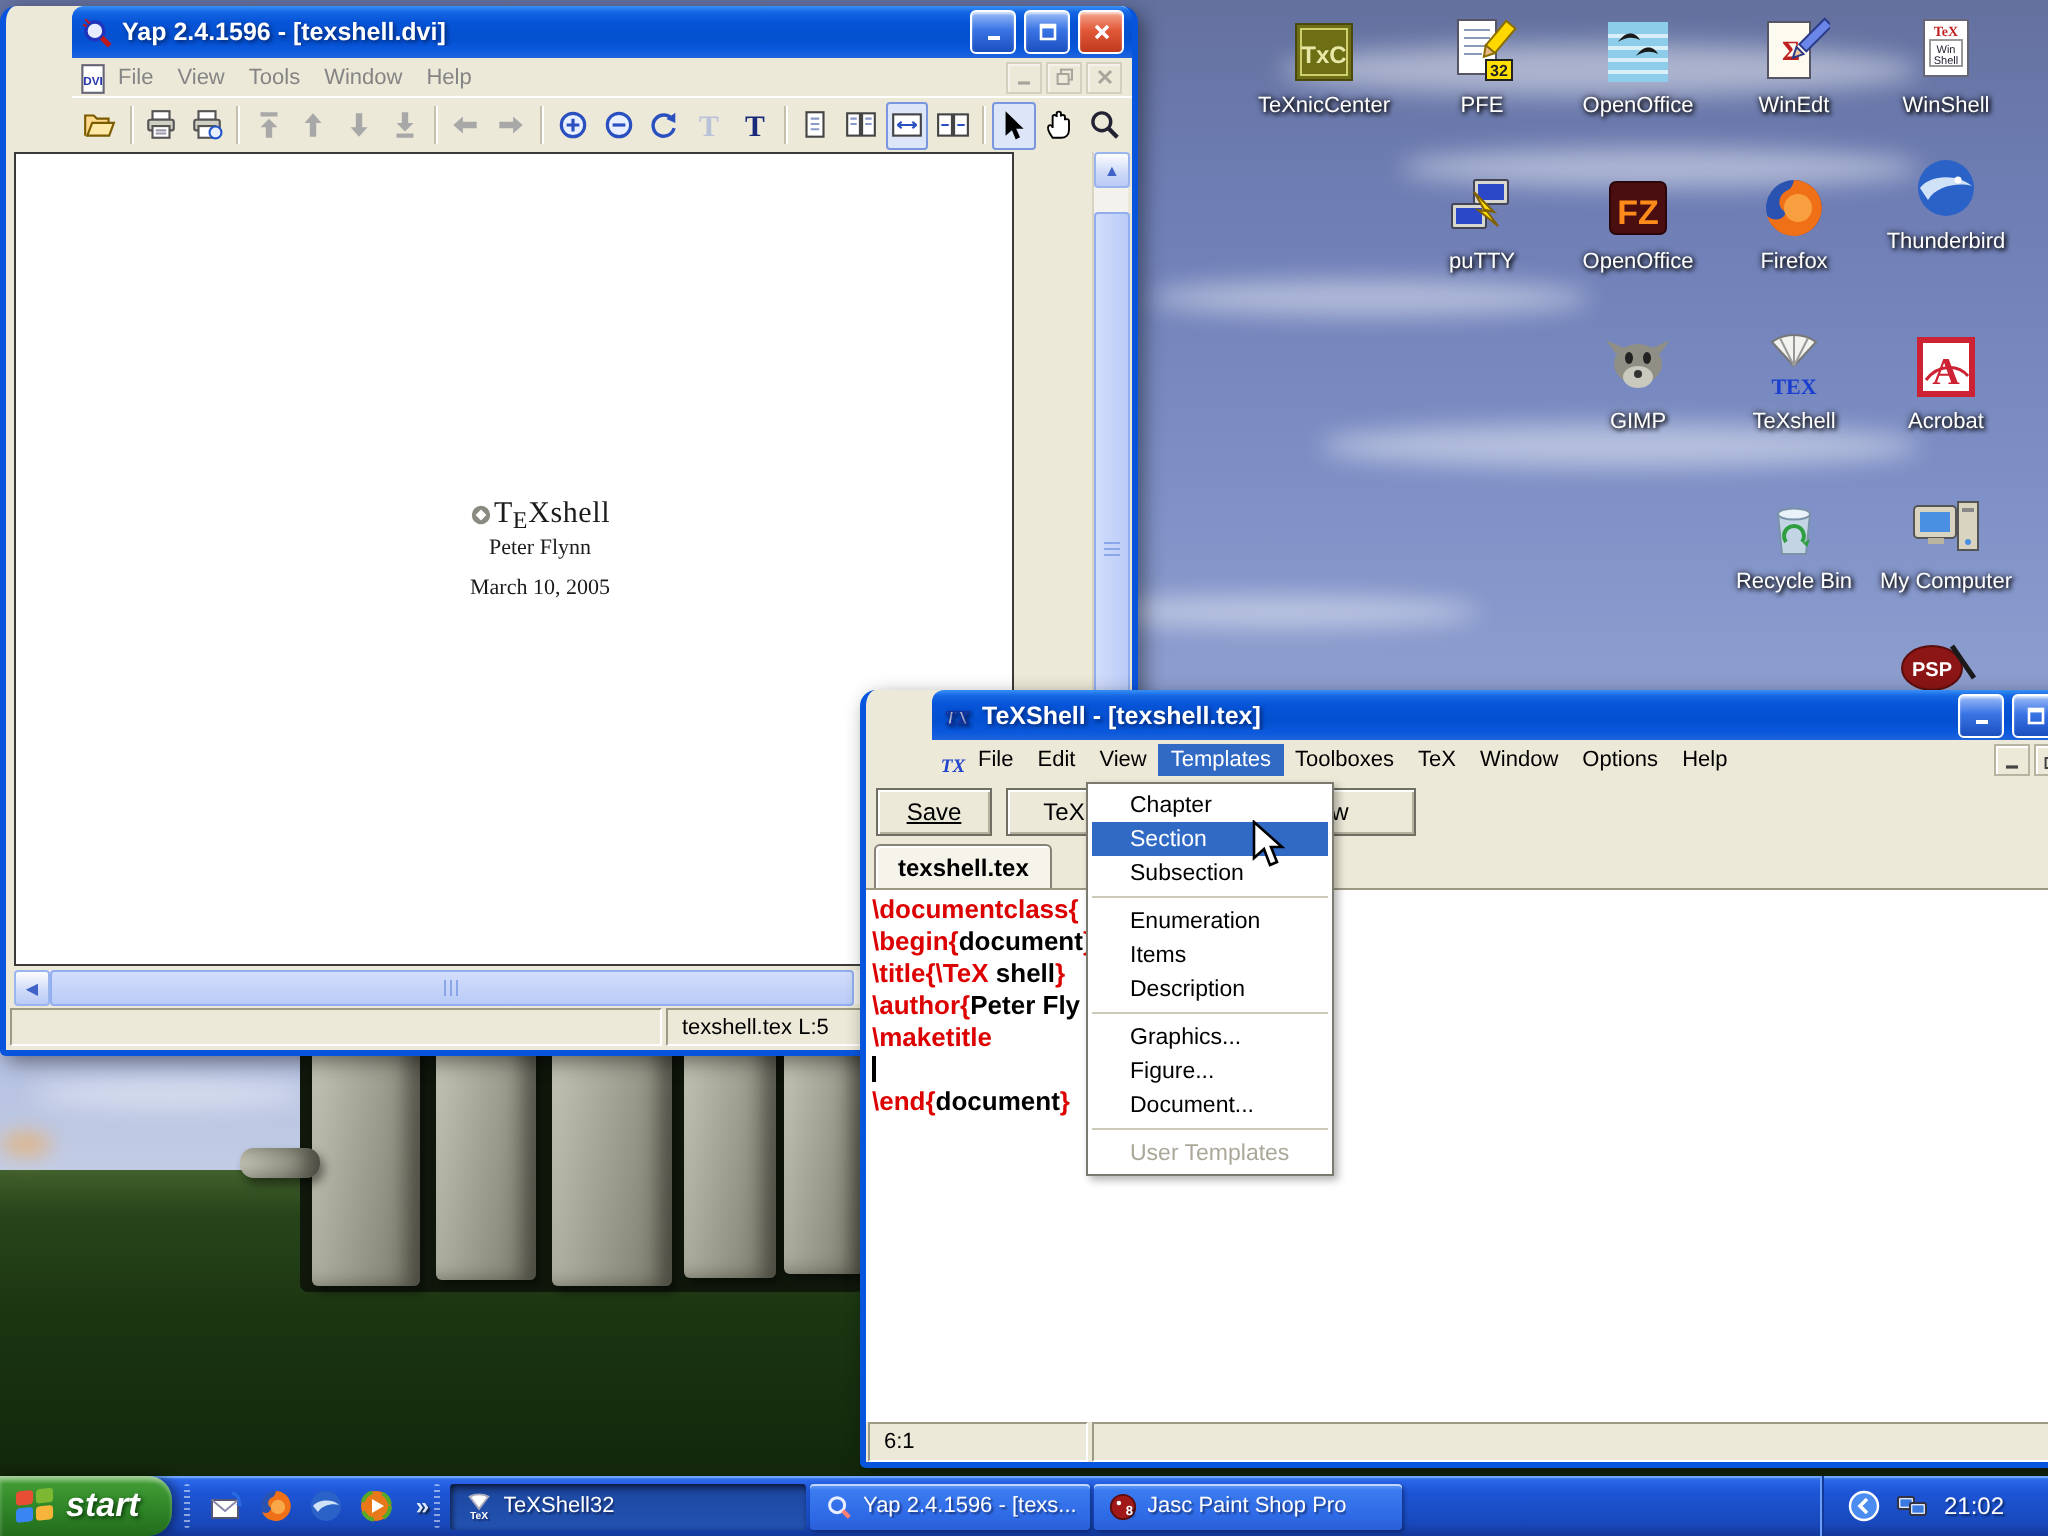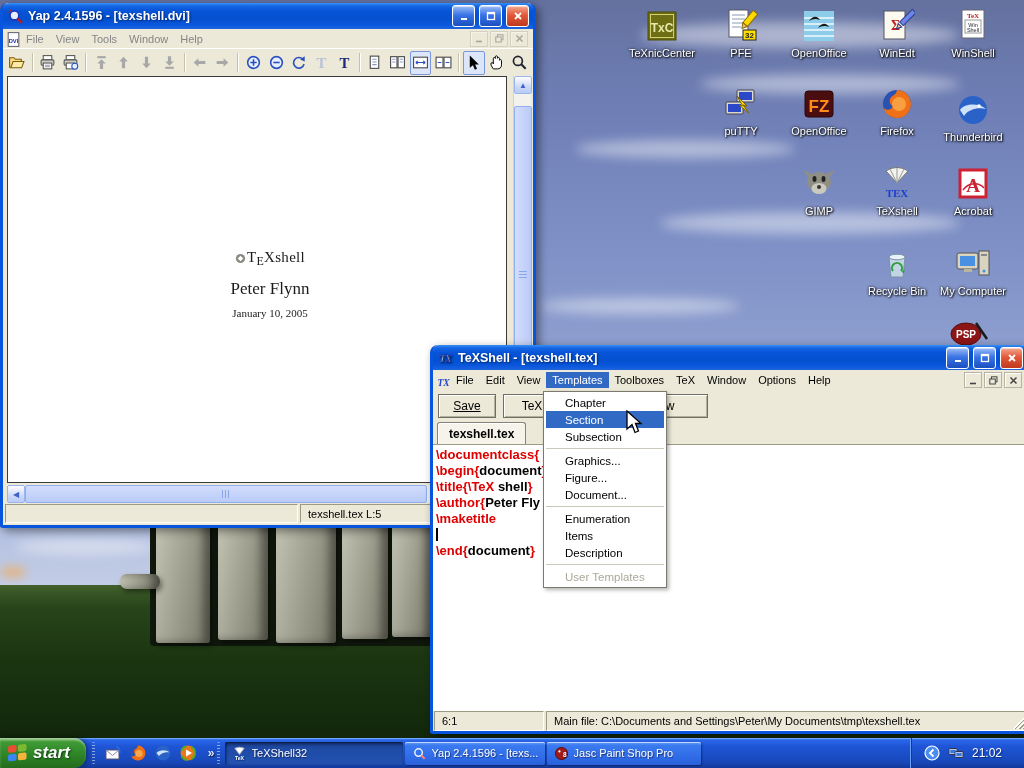--- a/index.html
+++ b/index.html
@@ -15,21 +15,21 @@
   .glow{position:absolute;left:0;top:566px;width:26px;height:12px;background:#e8b070;filter:blur(5px);opacity:.8;border-radius:50%;}
 
   
   .dicon{position:absolute;width:78px;display:flex;flex-direction:column;align-items:center;gap:3px;cursor:pointer;}
   .dicon .ig{width:36px;height:36px;}
   .dicon .ig svg{width:36px;height:36px;display:block;}
   .dicon .lbl{font-size:11px;color:#fff;text-shadow:1px 1px 2px #000,0 0 3px #000;line-height:12px;white-space:nowrap;}
   #psp-badge{position:absolute;left:950px;top:320px;width:40px;height:26px;}
 
   
-  .win{position:absolute;border:3px solid #0855dd;border-top:0;border-radius:8px 8px 3px 3px;background:#ece9d8;box-shadow:3px 3px 10px rgba(0,0,0,.45);}
+  .win{position:absolute;border:3px solid #0855dd;border-top:0;border-radius:8px 8px 3px 3px;background:#ece9d8;box-shadow:3px 3px 10px rgba(0,0,0,.45);padding-left:33px;}
   .tbar{height:26px;border-radius:6px 6px 0 0;background:linear-gradient(180deg,#3890f4 0%,#1466e4 12%,#0754d8 30%,#0450cf 62%,#0a58dd 84%,#2064dd 100%);display:flex;align-items:center;padding:0 4px;gap:4px;color:#fff;font-weight:bold;font-size:12.5px;text-shadow:1px 1px 2px #03246b;}
   .tb-ic{width:17px;height:17px;flex:0 0 auto;}
   .tb-ic svg{width:17px;height:17px;display:block;}
   .tb-title{flex:1;white-space:nowrap;overflow:hidden;}
   .cbtn{width:21px;height:20px;border-radius:3px;border:1px solid #fff;display:flex;align-items:center;justify-content:center;background:linear-gradient(180deg,#9cbcf8 0%,#3a74e4 45%,#1a4fc0 100%);box-shadow:inset 0 1px 1px rgba(255,255,255,.6);flex:0 0 auto;}
   .cbtn.close{background:linear-gradient(180deg,#f4a78e 0%,#e2593a 45%,#c0391d 100%);}
   .cbtn svg{width:10px;height:10px;display:block;}
   .mbar{height:19px;background:#ece9d8;display:flex;align-items:center;padding:0 2px;font-size:11px;}
   .mitem{padding:2px 6px;white-space:nowrap;}
   .mitem.sel{background:#316ac5;color:#fff;}
@@ -43,21 +43,21 @@
   #yap-win{left:0;top:3px;width:530px;height:522px;}
   #yap-toolbar{height:27px;background:#ece9d8;border-top:1px solid #fff;display:flex;align-items:center;padding:0 3px;gap:1px;}
   .ti{width:24px;height:22px;display:flex;align-items:center;justify-content:center;border:1px solid transparent;border-radius:2px;}
   .ti svg{width:17px;height:17px;display:block;}
   .ti.pressed{border:1px solid #7a96df;background:#dce6f8;}
   .tsep{width:1px;height:19px;background:#c4c0ac;box-shadow:1px 0 0 #fff;margin:0 3px;flex:0 0 auto;}
   #yap-view{position:absolute;left:4px;top:73px;width:498px;bottom:42px;background:#fff;border:1px solid #3a3a3a;}
   .yap-doc{position:absolute;left:172px;top:172px;width:180px;text-align:center;font-family:"Liberation Serif",serif;color:#1b1b1b;}
   .yap-doc-title{font-size:15px;letter-spacing:.3px;}
   .yap-doc-title .texE{font-size:12px;vertical-align:-3px;}
-  .yap-doc-author{font-size:17px;margin-top:10px;}
+  .yap-doc-author{font-size:11px;}
   .yap-doc-date{font-size:11px;margin-top:8px;}
   .doc-marker{display:inline-block;vertical-align:-2px;margin-right:1px;}
   
   .sbtn{background:linear-gradient(180deg,#fdfdfd,#cdd9f8 60%,#bacbf6);border:1px solid #9ab4ee;border-radius:2px;color:#3e62c8;display:flex;align-items:center;justify-content:center;font-size:8px;}
   #yap-vscroll{position:absolute;right:2px;top:73px;width:17px;bottom:42px;background:#f3f2ec;border-left:1px solid #d8d4c4;}
   #yap-vscroll .sbtn{position:absolute;left:0;width:16px;height:16px;}
   #yap-vthumb{position:absolute;left:0;top:30px;width:16px;height:336px;background:linear-gradient(90deg,#d3ddfb,#b9cbf7);border:1px solid #90aef0;border-radius:2px;}
   .thumbgrip{position:absolute;left:4px;top:50%;width:8px;height:7px;margin-top:-4px;background:repeating-linear-gradient(180deg,#8aa6ea 0 1px,transparent 1px 3px);}
   #yap-hscroll{position:absolute;left:4px;bottom:23px;width:498px;height:17px;background:#f3f2ec;}
   #yap-hscroll .sbtn{position:absolute;top:0;width:16px;height:16px;}
@@ -216,21 +216,21 @@
       <div class="dicon" style="left: 858px; top: 86px;">
         <div class="ig">
           <svg viewBox="0 0 36 36">
             <circle cx="18" cy="18" r="14" fill="#2a52b0"></circle>
             <path d="M18 4 A14 14 0 1 1 4.5 22 C8 25 13 24 14 20 C9 18 10 11 15 9 C17 8 17.5 6 18 4 Z" fill="#f07018"></path>
             <circle cx="20" cy="18" r="7" fill="#f8a040"></circle>
           </svg>
         </div>
         <div class="lbl">Firefox</div>
       </div>
-      <div class="dicon" style="left: 934px; top: 92px;">
+      <div class="dicon" style="left: 934px; top: 76px;">
         <div class="ig">
           <svg viewBox="0 0 36 36">
             <circle cx="18" cy="18" r="14" fill="#2a62c8"></circle>
             <path d="M5 18 C10 11 24 11 31 17 C24 15 13 17 9 24 Z" fill="#cfe2f8"></path>
             <circle cx="24" cy="14" r="1.8" fill="#fff"></circle>
           </svg>
         </div>
         <div class="lbl">Thunderbird</div>
       </div>
       <div class="dicon" style="left: 780px; top: 166px;">
@@ -496,21 +496,21 @@
 
     <div id="yap-view">
       <div class="yap-doc">
         <div class="yap-doc-title">
           <span class="doc-marker"><svg viewBox="0 0 12 12" width="11" height="11">
                 <circle cx="6" cy="6" r="5" fill="#8a8a80"></circle>
                 <rect x="3.9" y="3.9" width="4.2" height="4.2" fill="#fff" transform="rotate(45 6 6)"></rect>
               </svg></span><span>T</span><span class="texE">E</span><span>X</span><span>shell</span>
         </div>
         <div class="yap-doc-author">Peter Flynn</div>
-        <div class="yap-doc-date">January 10, 2005</div>
+        <div class="yap-doc-date">March 10, 2005</div>
       </div>
     </div>
 
     <div id="yap-vscroll">
       <span class="sbtn" style="top:0;">▲</span>
       <div id="yap-vthumb">
           <span class="thumbgrip"></span>
         </div>
       <span class="sbtn" style="bottom:0;">▼</span>
     </div>
@@ -610,38 +610,37 @@
         <div class="ed-line"><span class="cmd">\end{</span><span class="txt">document</span><span class="cmd">}</span></div>
       </div>
 
     <div id="ts-menu-popup">
         <div class="ddgroup">
           <div class="dditem">Chapter</div>
           <div class="dditem selected">Section</div>
           <div class="dditem">Subsection</div>
         </div>
         <div class="ddgroup">
+          <div class="dditem">Enumeration</div>
+          <div class="dditem">Items</div>
+          <div class="dditem">Description</div>
+        </div>
+        <div class="ddgroup">
           <div class="dditem">Graphics...</div>
           <div class="dditem">Figure...</div>
           <div class="dditem">Document...</div>
         </div>
         <div class="ddgroup">
-          <div class="dditem">Enumeration</div>
-          <div class="dditem">Items</div>
-          <div class="dditem">Description</div>
-        </div>
-        <div class="ddgroup">
           <div class="dditem disabled">User Templates</div>
         </div>
       </div>
 
     <div id="ts-status">
       <span class="spanel" style="width:94px;flex:0 0 auto;">6:1</span>
       <span class="spanel" style="flex:1 1 auto;position:relative;">
-        <span>Main file: C:\Documents and Settings\Peter\My Documents\tmp\texshell.tex</span>
         <span class="grip"></span>
       </span>
     </div>
   </div>
 
   <div id="mouse-cursor">
     <svg width="22" height="26" viewBox="0 0 22 26">
         <path d="M3 1 L3 19 L8 14.5 L11 22.5 L14.5 21 L11.5 13.5 L17 13.5 Z" fill="#fff" stroke="#000" stroke-width="1.3"></path>
       </svg>
   </div>

